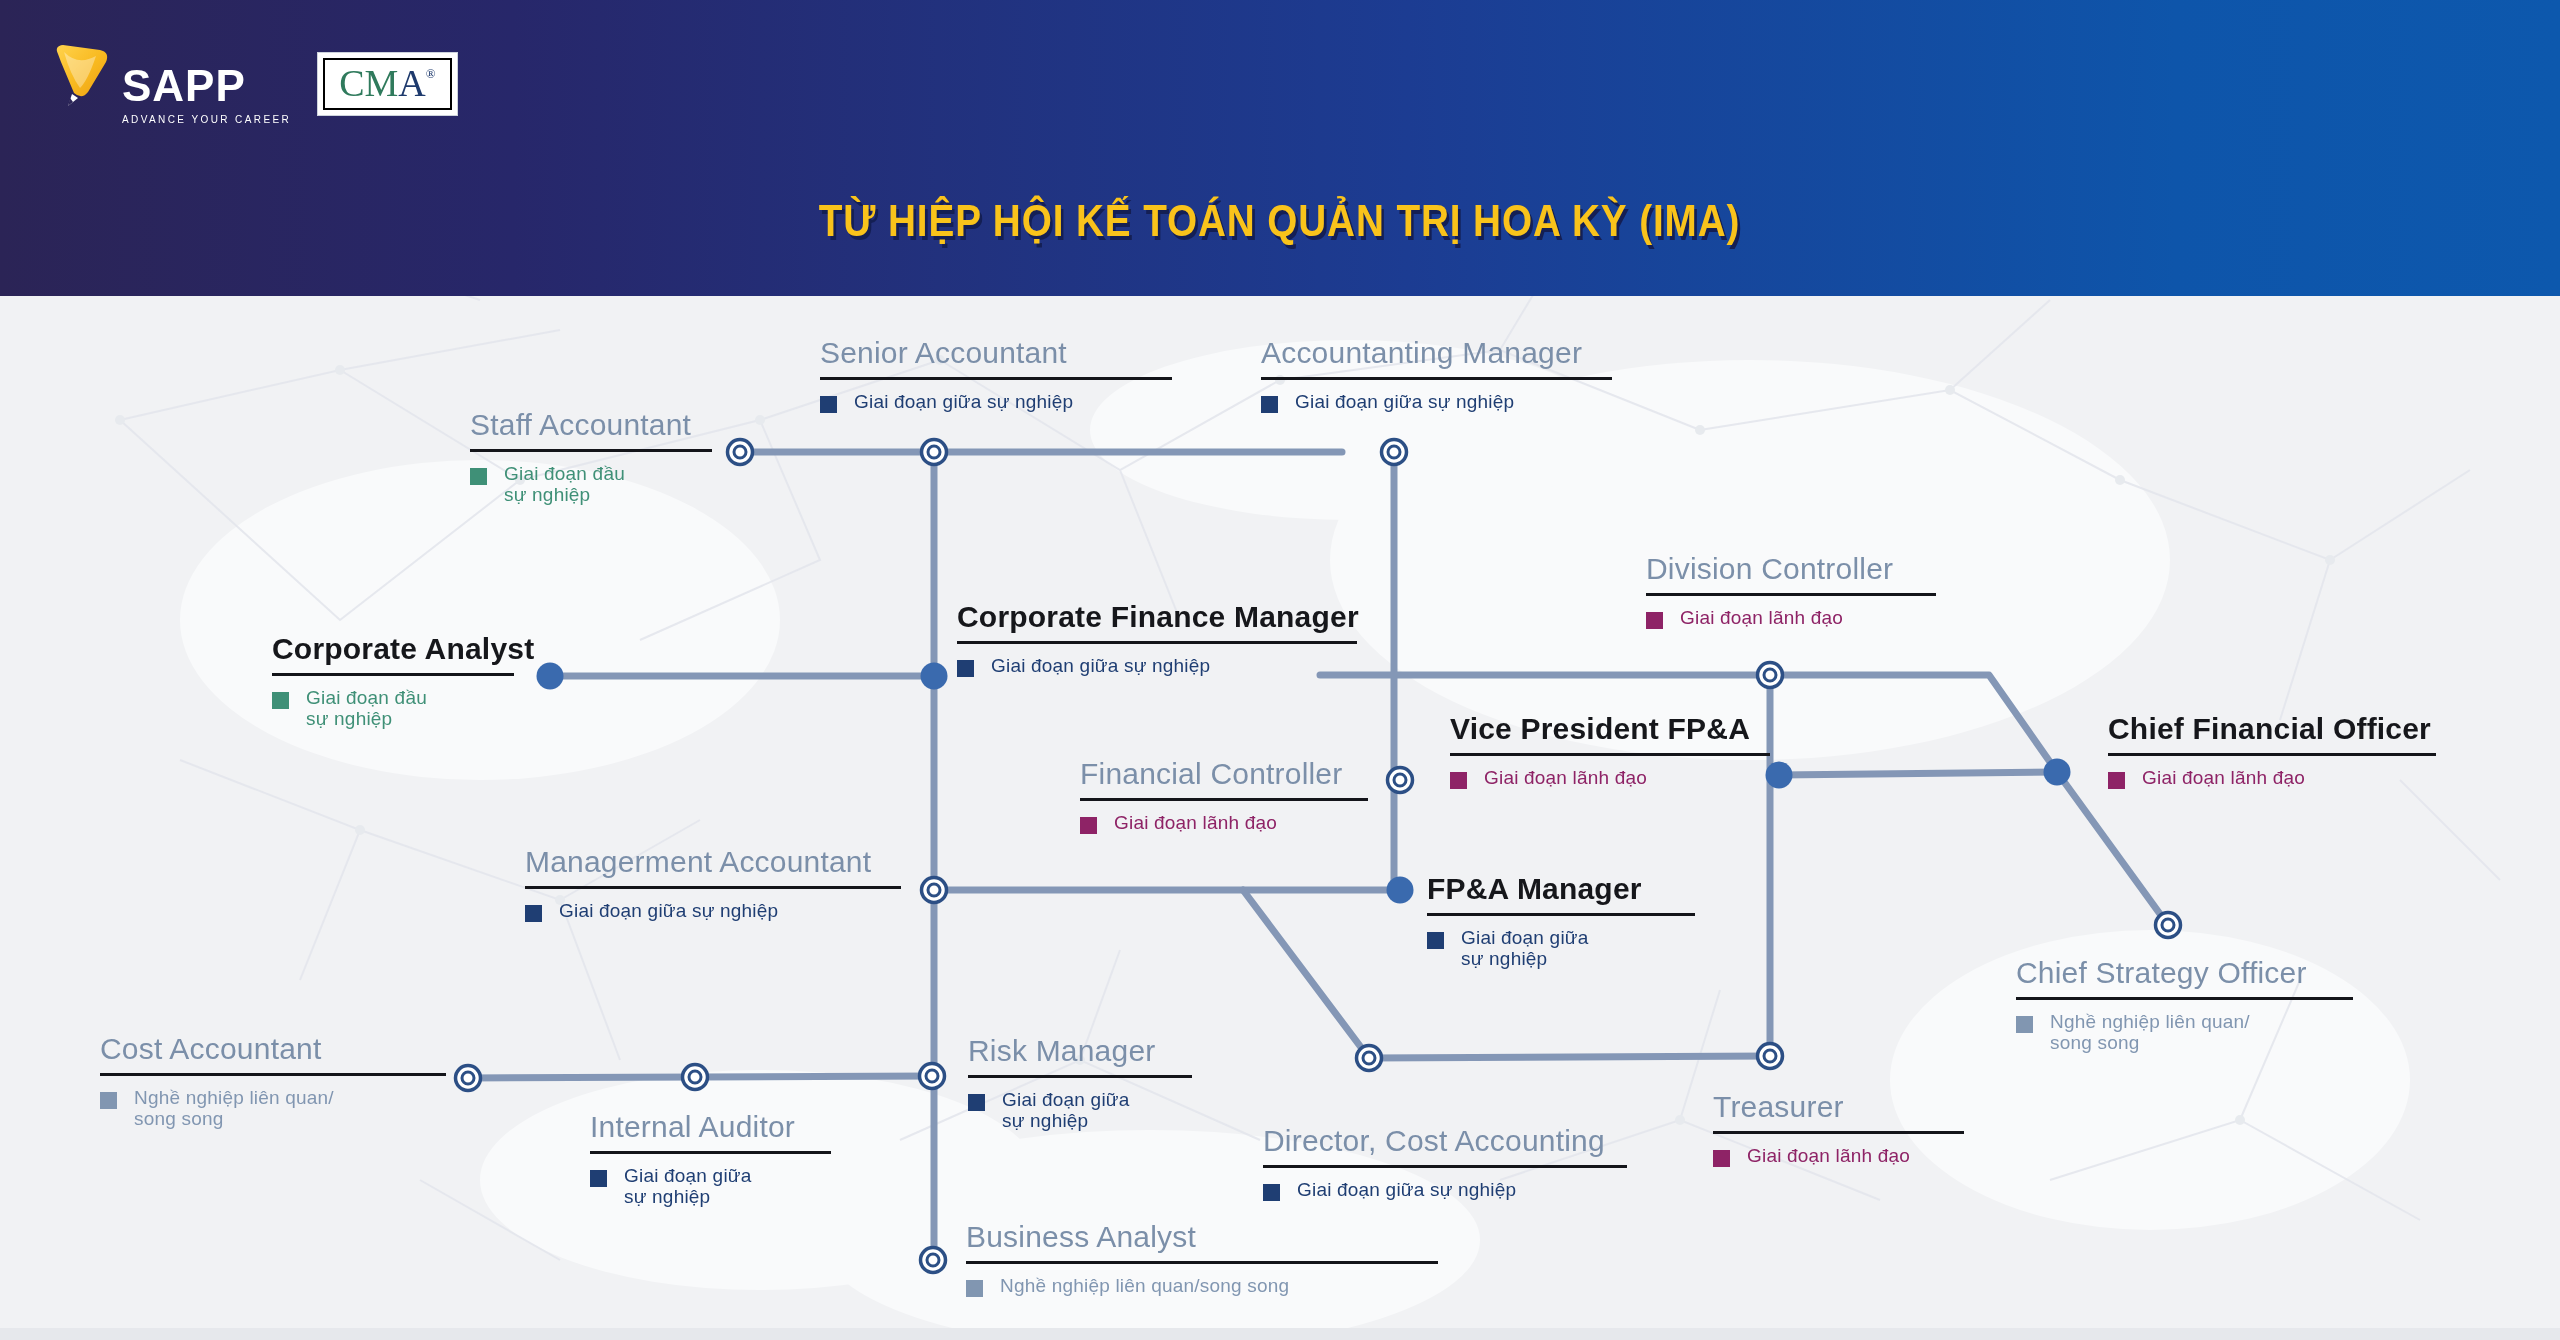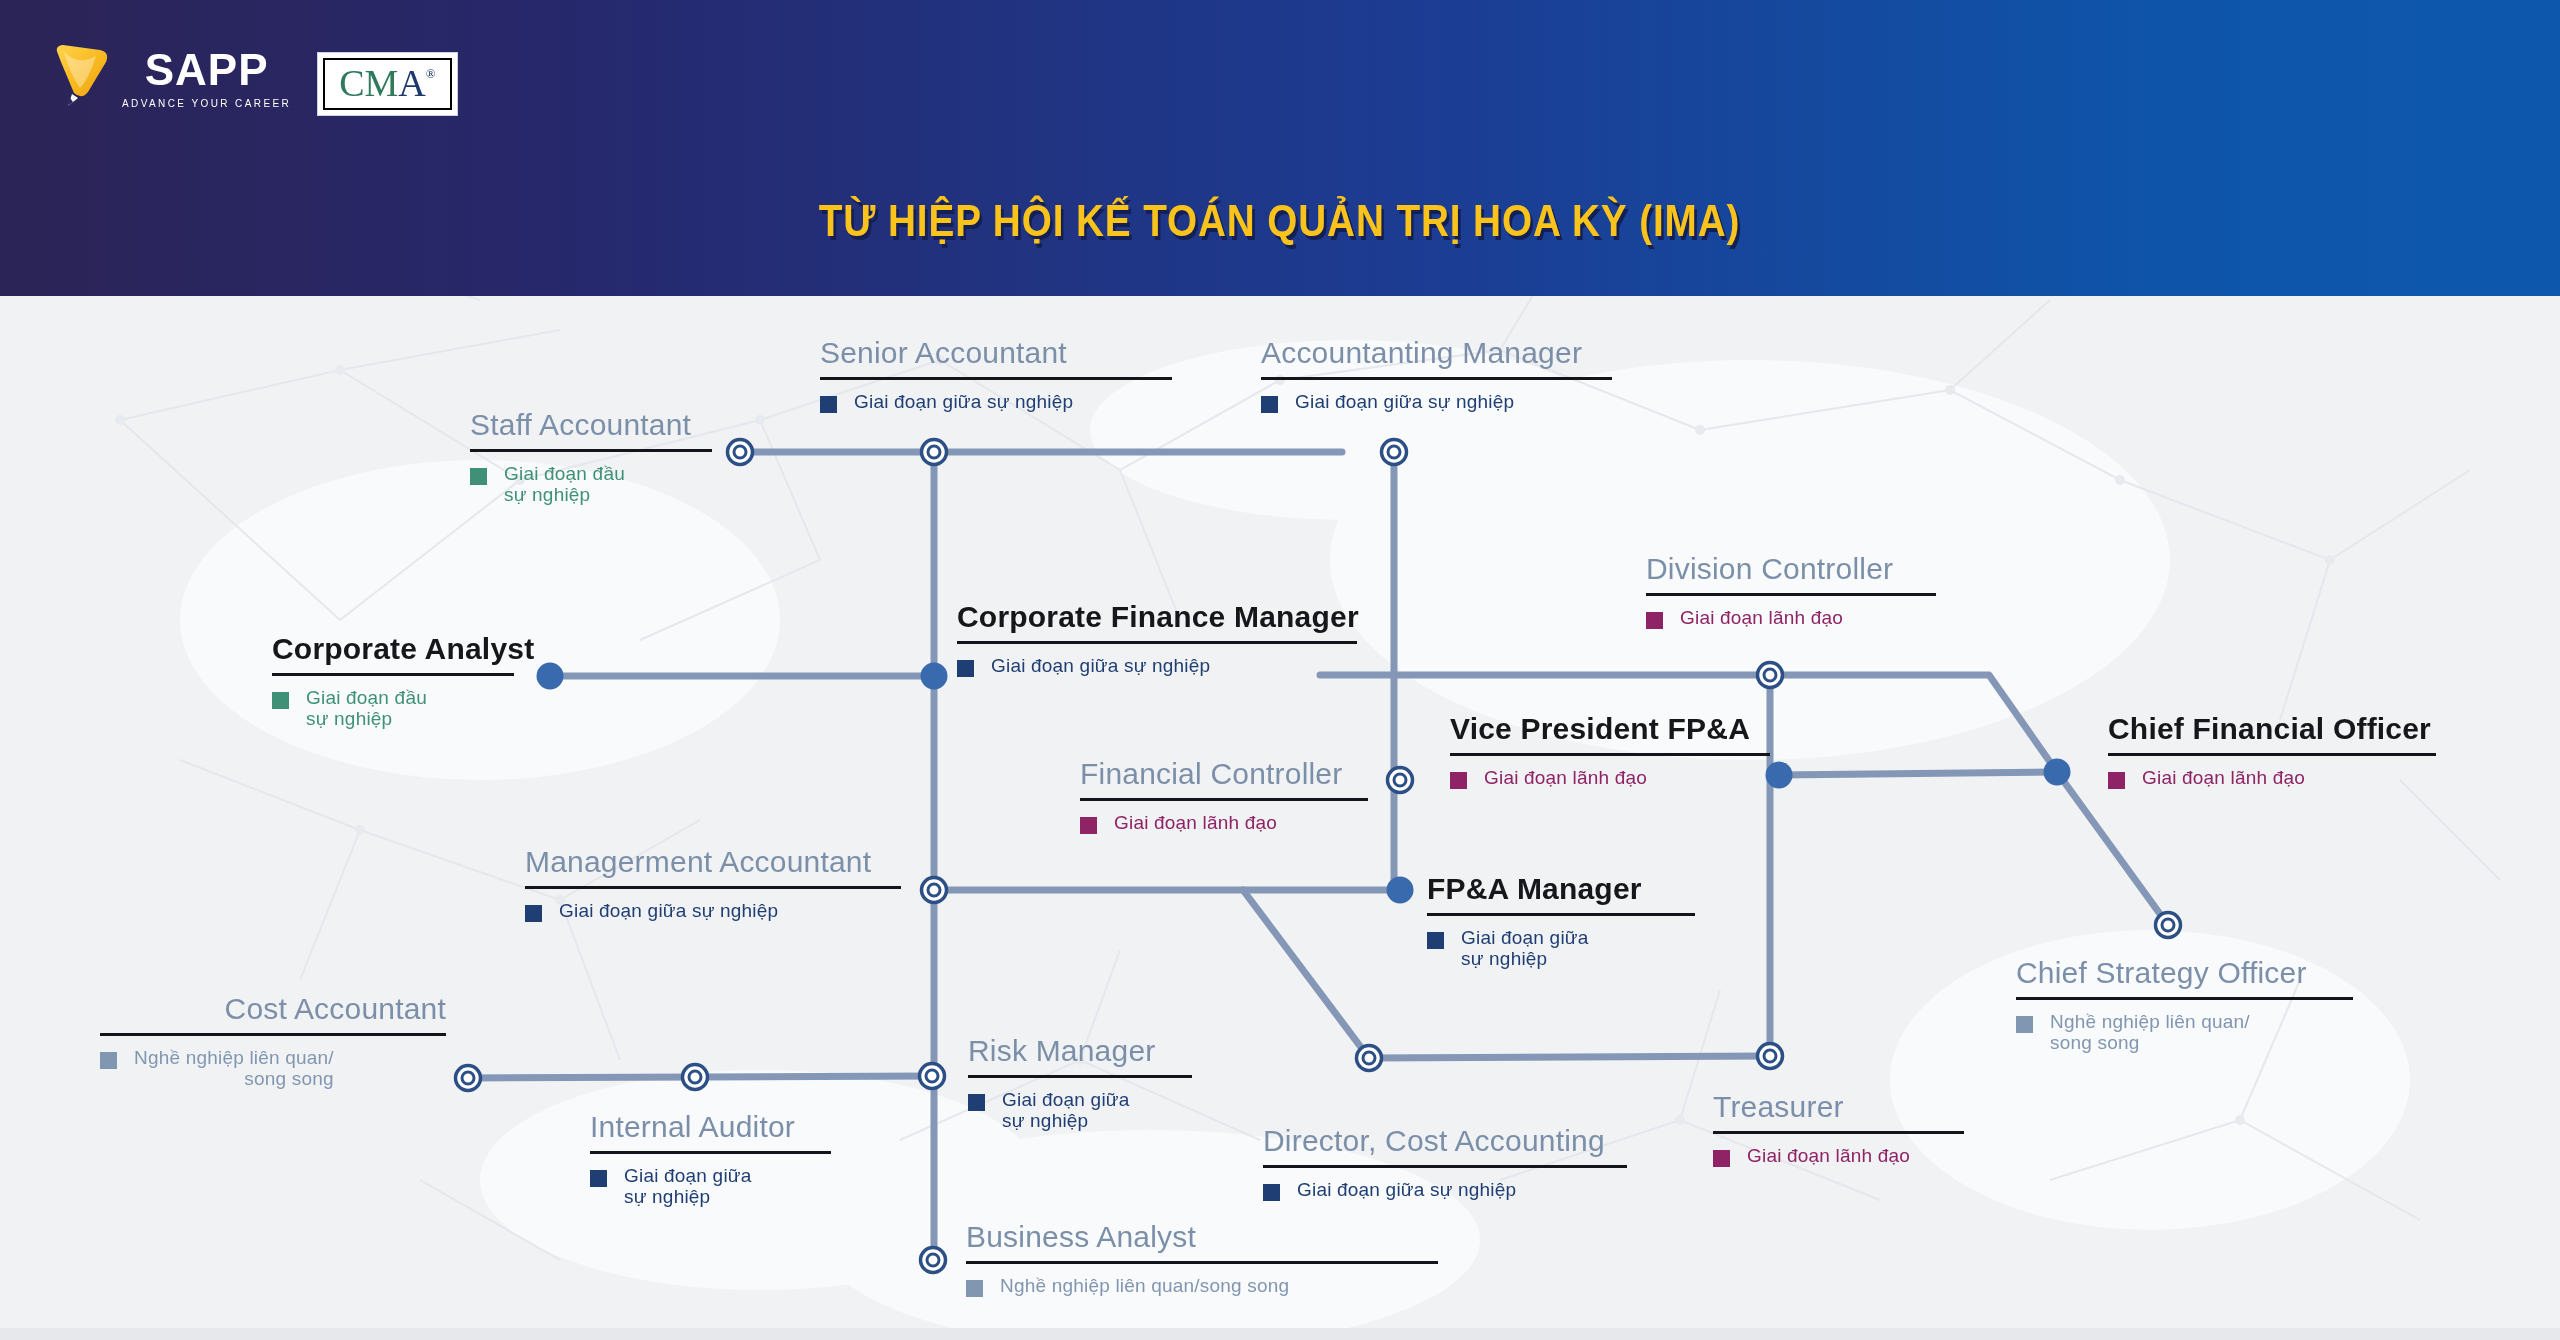--- a/index.html
+++ b/index.html
@@ -15,21 +15,21 @@
        text-shadow:
          -10px -5px 0 #2e6edc, 10px -5px 0 #2e6edc, -10px 5px 0 #2e6edc, 10px 5px 0 #2e6edc,
          -12px 0 0 #2e6edc, 12px 0 0 #2e6edc, 0 -7px 0 #2e6edc, 0 8px 0 #2e6edc,
          18px 14px 0 #1a2d7c;}
   .hdr-sub-wrap{position:absolute;left:0;top:196px;width:2560px;display:flex;justify-content:center;}
   .hdr-sub{font-size:44px;font-weight:700;color:#f9c31b;white-space:pre;letter-spacing:1px;
        transform:scaleX(.88);transform-origin:center top;text-shadow:3px 4px 0 #141f54;}
 
   .logos{position:absolute;left:50px;top:40px;display:flex;align-items:flex-start;gap:26px;}
   .sapp{display:flex;align-items:flex-start;gap:10px;}
-  .sapp-txt{display:flex;flex-direction:column;margin-top:8px;align-items:center;}
+  .sapp-txt{display:flex;flex-direction:column;margin-top:24px;}
   .sapp-name{color:#fff;font-weight:700;font-size:44px;letter-spacing:1px;line-height:1;}
   .sapp-tag{color:#fff;font-size:10px;letter-spacing:2.4px;font-weight:400;margin-top:6px;}
   .cma-box{margin-top:12px;background:#fff;border:1px solid #cdd3dc;padding:5px;}
   .cma-inner{border:2px solid #000000;padding:4px 14px 6px 14px;display:flex;align-items:flex-start;}
   .cma-txt{font-family:"Liberation Serif",serif;font-size:38px;line-height:1;}
   .cma-cm{color:#2f7a5c;}
   .cma-a{color:#1e3a6d;}
   .cma-reg{font-family:"Liberation Serif",serif;font-size:13px;color:#1e3a6d;margin-top:2px;}
 
   
@@ -246,21 +246,21 @@
       </div>
       <div class="label" style="left: 1427px; top: 872px; width: 268px;">
         <div class="role-title bold">FP&amp;A Manager</div>
         <div class="rule"></div>
         <div class="stage">
           <span class="sq" style="background: rgb(31, 62, 115);"></span>
           <span class="stage-text" style="color: rgb(31, 62, 115);">Giai đoạn giữa
 sự nghiệp</span>
         </div>
       </div>
-      <div class="label" style="left: 100px; top: 992px; width: 346px; text-align: right;">
+      <div class="label" style="left: 100px; top: 1032px; width: 346px;">
         <div class="role-title">Cost Accountant</div>
         <div class="rule"></div>
         <div class="stage">
           <span class="sq" style="background: rgb(129, 150, 177);"></span>
           <span class="stage-text" style="color: rgb(129, 150, 177);">Nghề nghiệp liên quan/
 song song</span>
         </div>
       </div>
       <div class="label" style="left: 590px; top: 1110px; width: 241px;">
         <div class="role-title">Internal Auditor</div>

